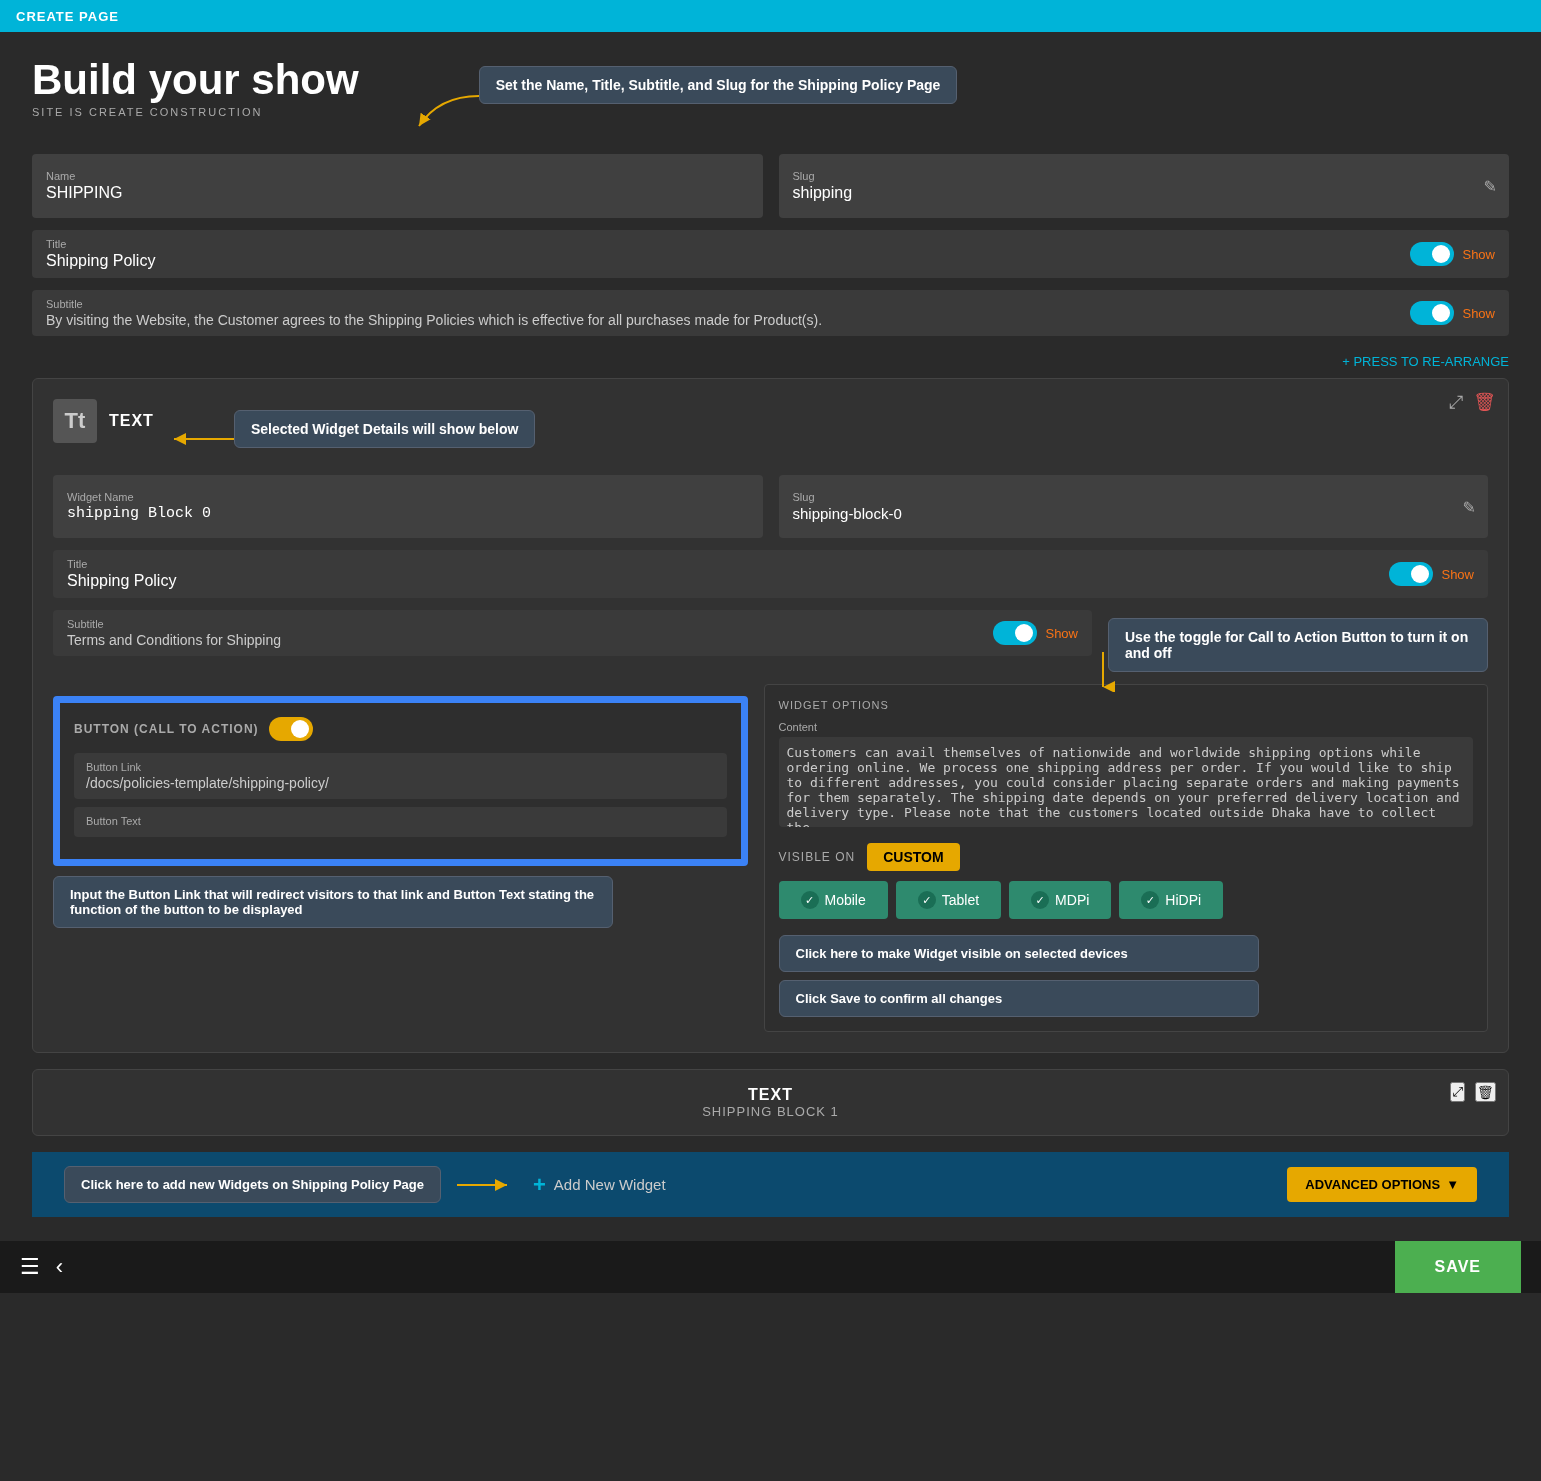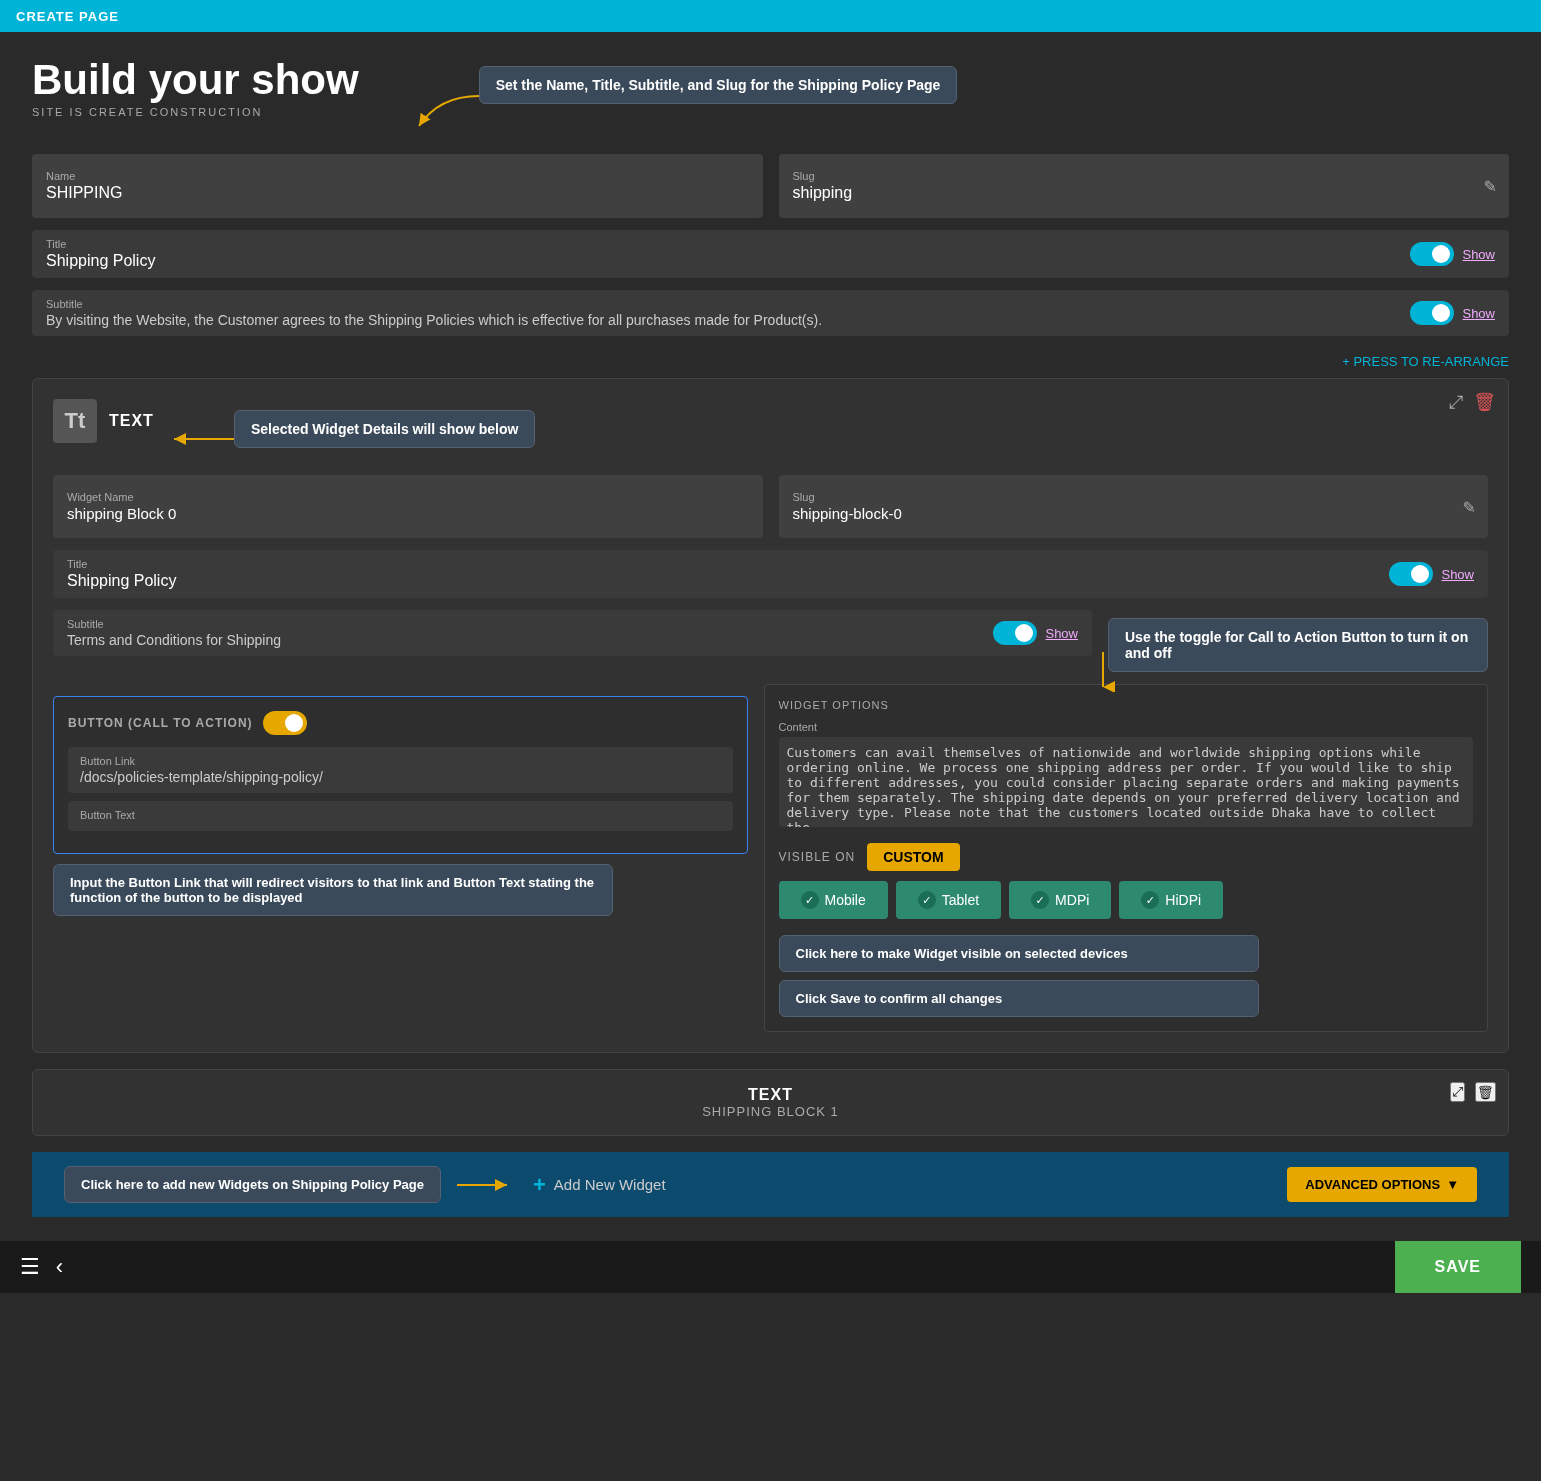--- a/index.html
+++ b/index.html
@@ -119,22 +119,21 @@
       width: 18px;
       height: 18px;
       background: #fff;
       border-radius: 50%;
       top: 3px;
       right: 4px;
     }
 
     .toggle-label {
       font-size: 13px;
-      color: #f0abfc;
-      text-decoration: underline;
+      color: #f97316;
     }
 
     
     .rearrange-btn {
       text-align: right;
       margin-bottom: 8px;
     }
     .rearrange-btn span {
       color: #00b4d8;
       font-size: 13px;
@@ -284,21 +283,21 @@
       border-radius: 50%;
       display: flex;
       align-items: center;
       justify-content: center;
       font-size: 11px;
     }
 
     
     .cta-section {
       background: #2e2e2e;
-      border: 1px solid #3b82f6;
+      border: 7px solid #3b82f6;
       border-radius: 4px;
       padding: 14px;
       margin-top: 12px;
     }
 
     .cta-header {
       display: flex;
       align-items: center;
       gap: 10px;
       margin-bottom: 12px;
@@ -569,21 +568,21 @@
                 <path d="M0,0 L0,6 L6,3 z" fill="#e6a800"></path>
               </marker>
             </defs>
         </svg>
       </div>
     </div>
 
     <div class="form-row">
       <div class="form-group">
         <label>Widget Name</label>
-        <div class="field-value" style="font-size:15px;">shipping Block 0</div>
+        <div class="field-value" style="font-size:15px;font-family:Liberation Mono, monospace;">shipping Block 0</div>
       </div>
       <div class="form-group" style="position:relative;">
         <label>Slug</label>
         <div class="field-value" style="font-size:15px;">shipping-block-0</div>
         <span class="edit-icon">✎</span>
       </div>
     </div>
 
     <div class="form-group-with-toggle" style="margin-bottom:12px; background:#3a3a3a; border-radius:4px; padding:8px 14px;">
       <div class="left">

